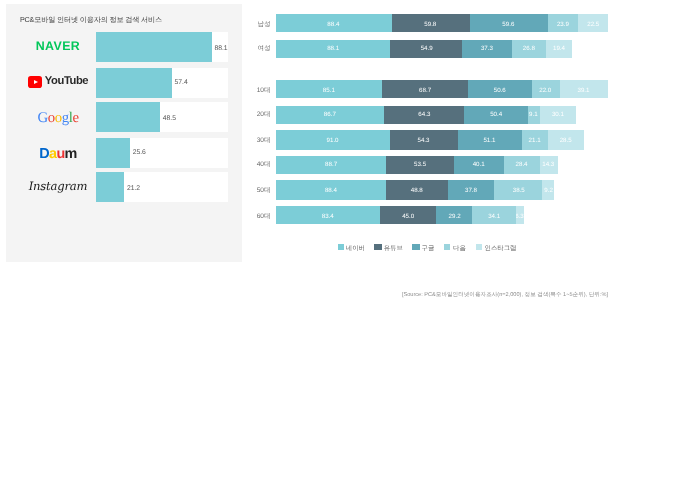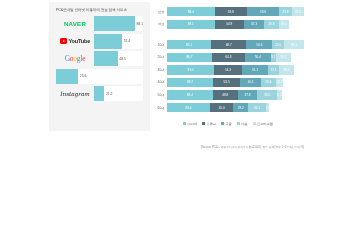--- a/index.html
+++ b/index.html
@@ -2,21 +2,21 @@
 <html><head>
 <meta charset="utf-8">
 <style>
   * { box-sizing: border-box; margin: 0; padding: 0; }
   html, body {
     width: 350px; height: 152px;
     background: #ffffff;
     font-family: "Liberation Sans", sans-serif;
     overflow: hidden;
   }
-  .page { position: relative; width: 308px; height: 152px; display: flex; padding-left: 46px; }
+  .page { position: relative; width: 308px; height: 152px; display: flex; }
 
   
   .left-panel {
     position: relative;
     width: 132px; height: 129px;
     margin: 2px 0 0 3px;
     background: #f4f4f4;
     padding: 6px 7px 4px 7px;
   }
   .left-title {
@@ -158,20 +158,23 @@
         <div class="rank-row">
           <div class="logo-cell">
             <div class="logo-google"><span>G</span><span>o</span><span>o</span><span>g</span><span>l</span><span>e</span></div>
           </div>
           <div class="bar-track">
             <div class="bar-fill" style="width: 48.5%; background: rgb(124, 205, 215);"></div>
             <div class="bar-val">48.5</div>
           </div>
         </div>
         <div class="rank-row">
+          <div class="logo-cell">
+            <div class="logo-daum"><span>D</span><span>a</span><span>u</span><span>m</span></div>
+          </div>
           <div class="bar-track">
             <div class="bar-fill" style="width: 25.6%; background: rgb(124, 205, 215);"></div>
             <div class="bar-val">25.6</div>
           </div>
         </div>
         <div class="rank-row">
           <div class="logo-cell">
             <div class="logo-instagram">Instagram</div>
           </div>
           <div class="bar-track">

